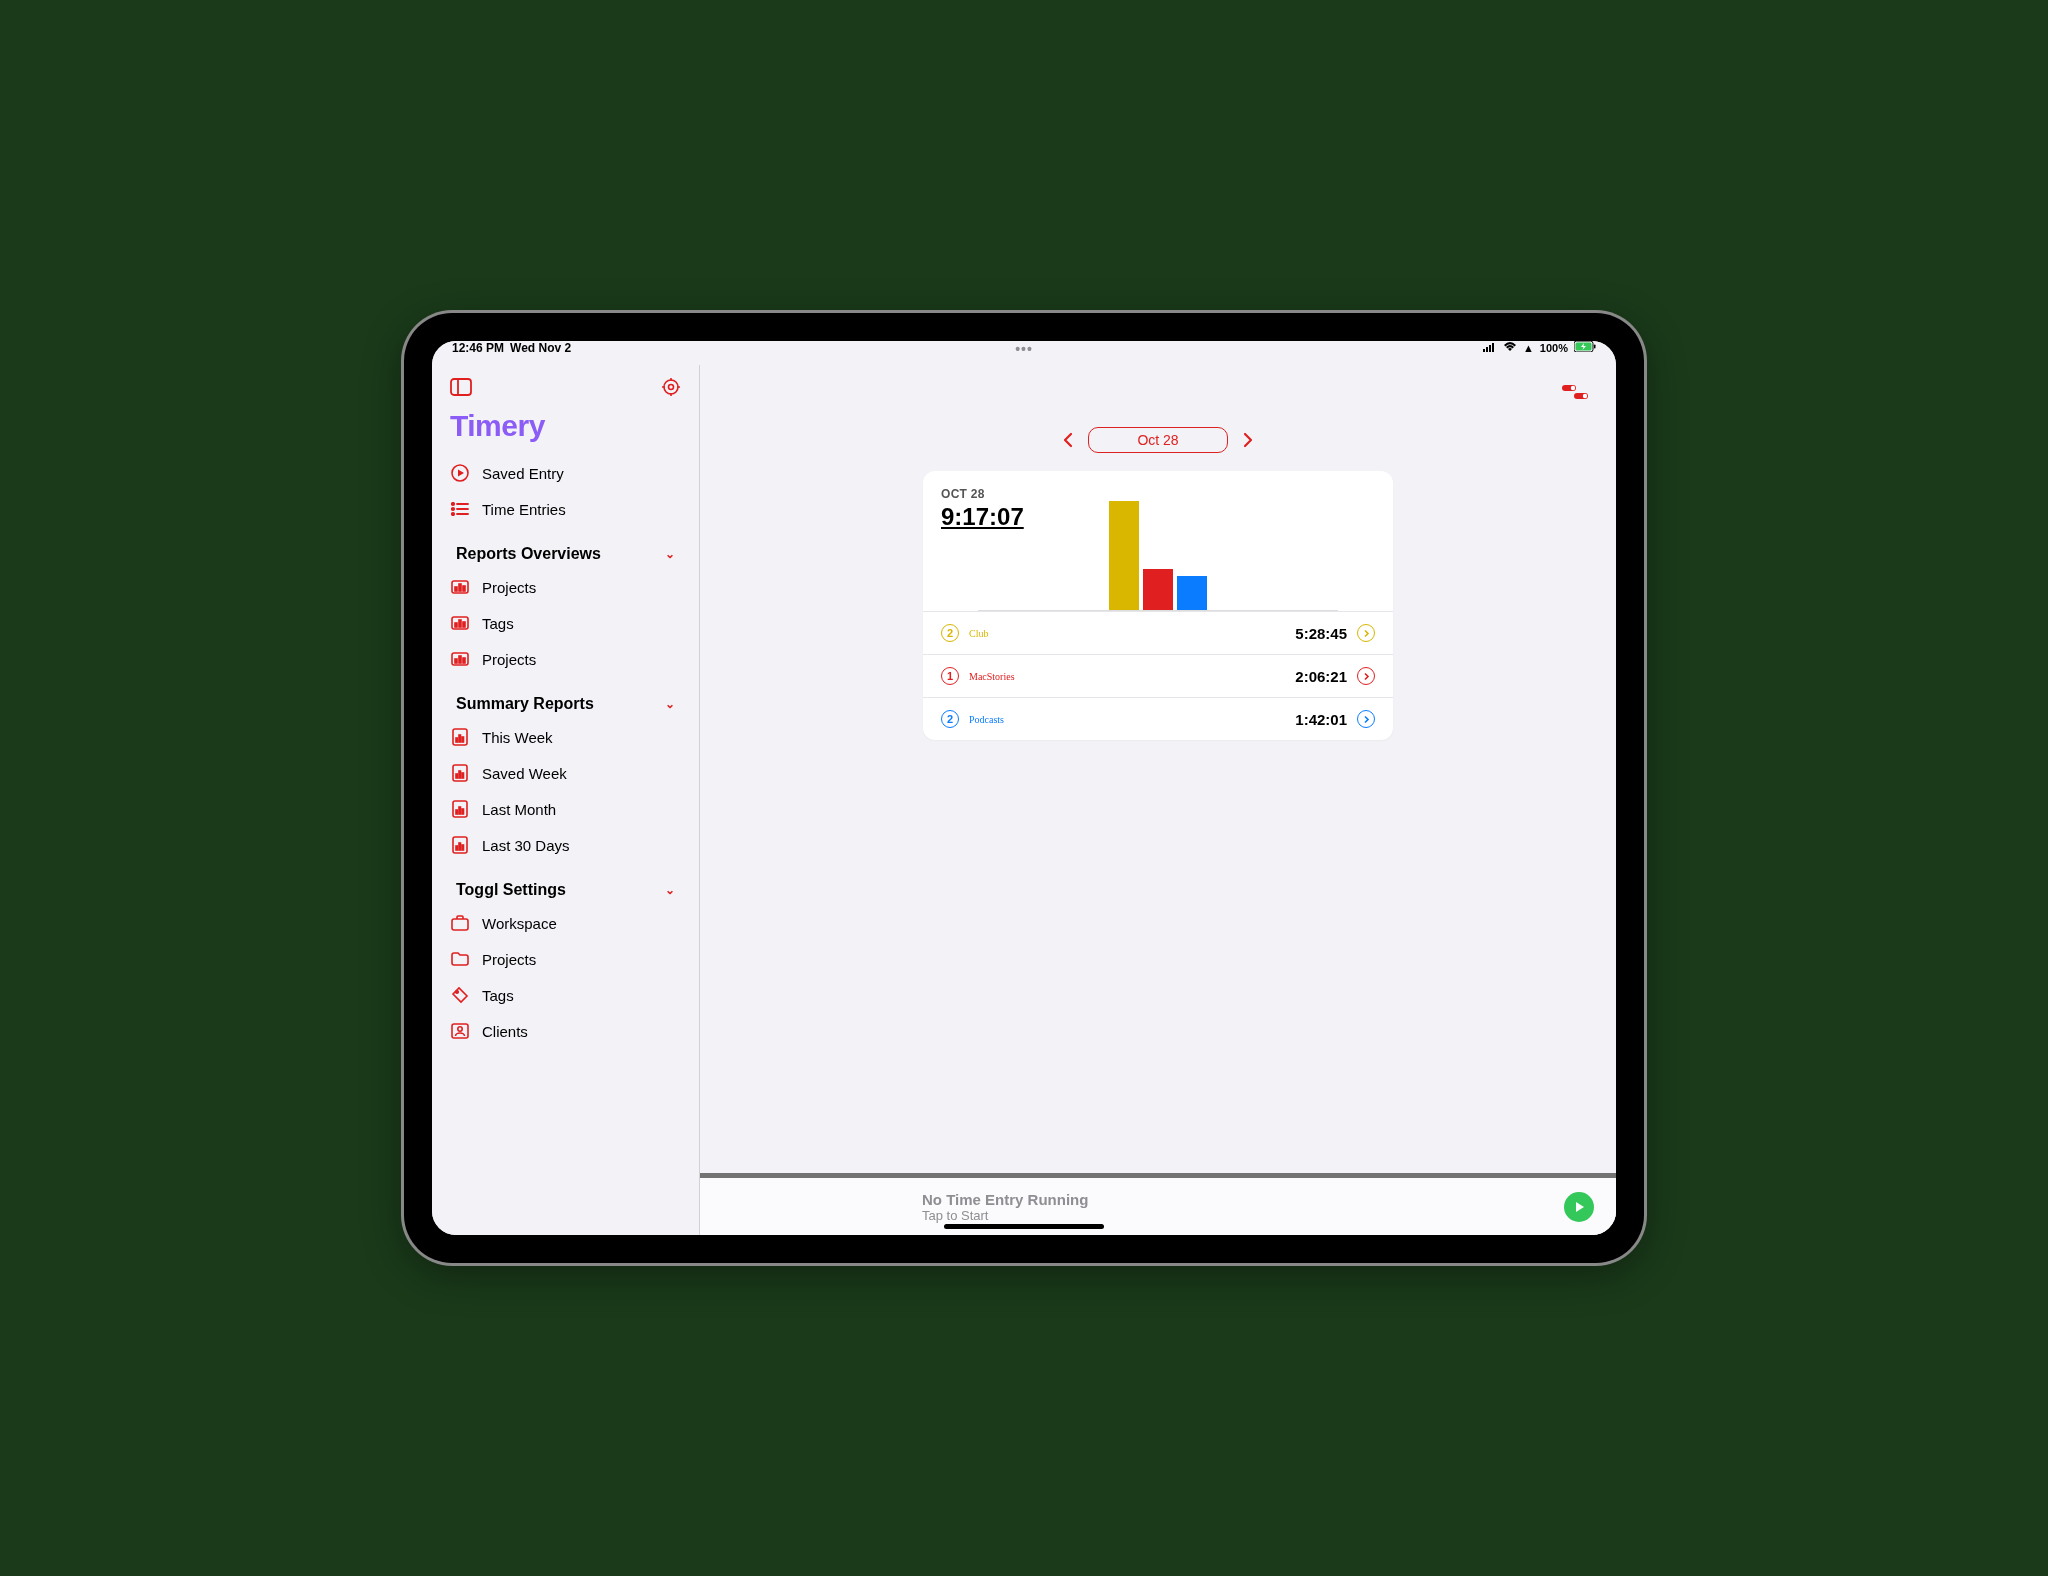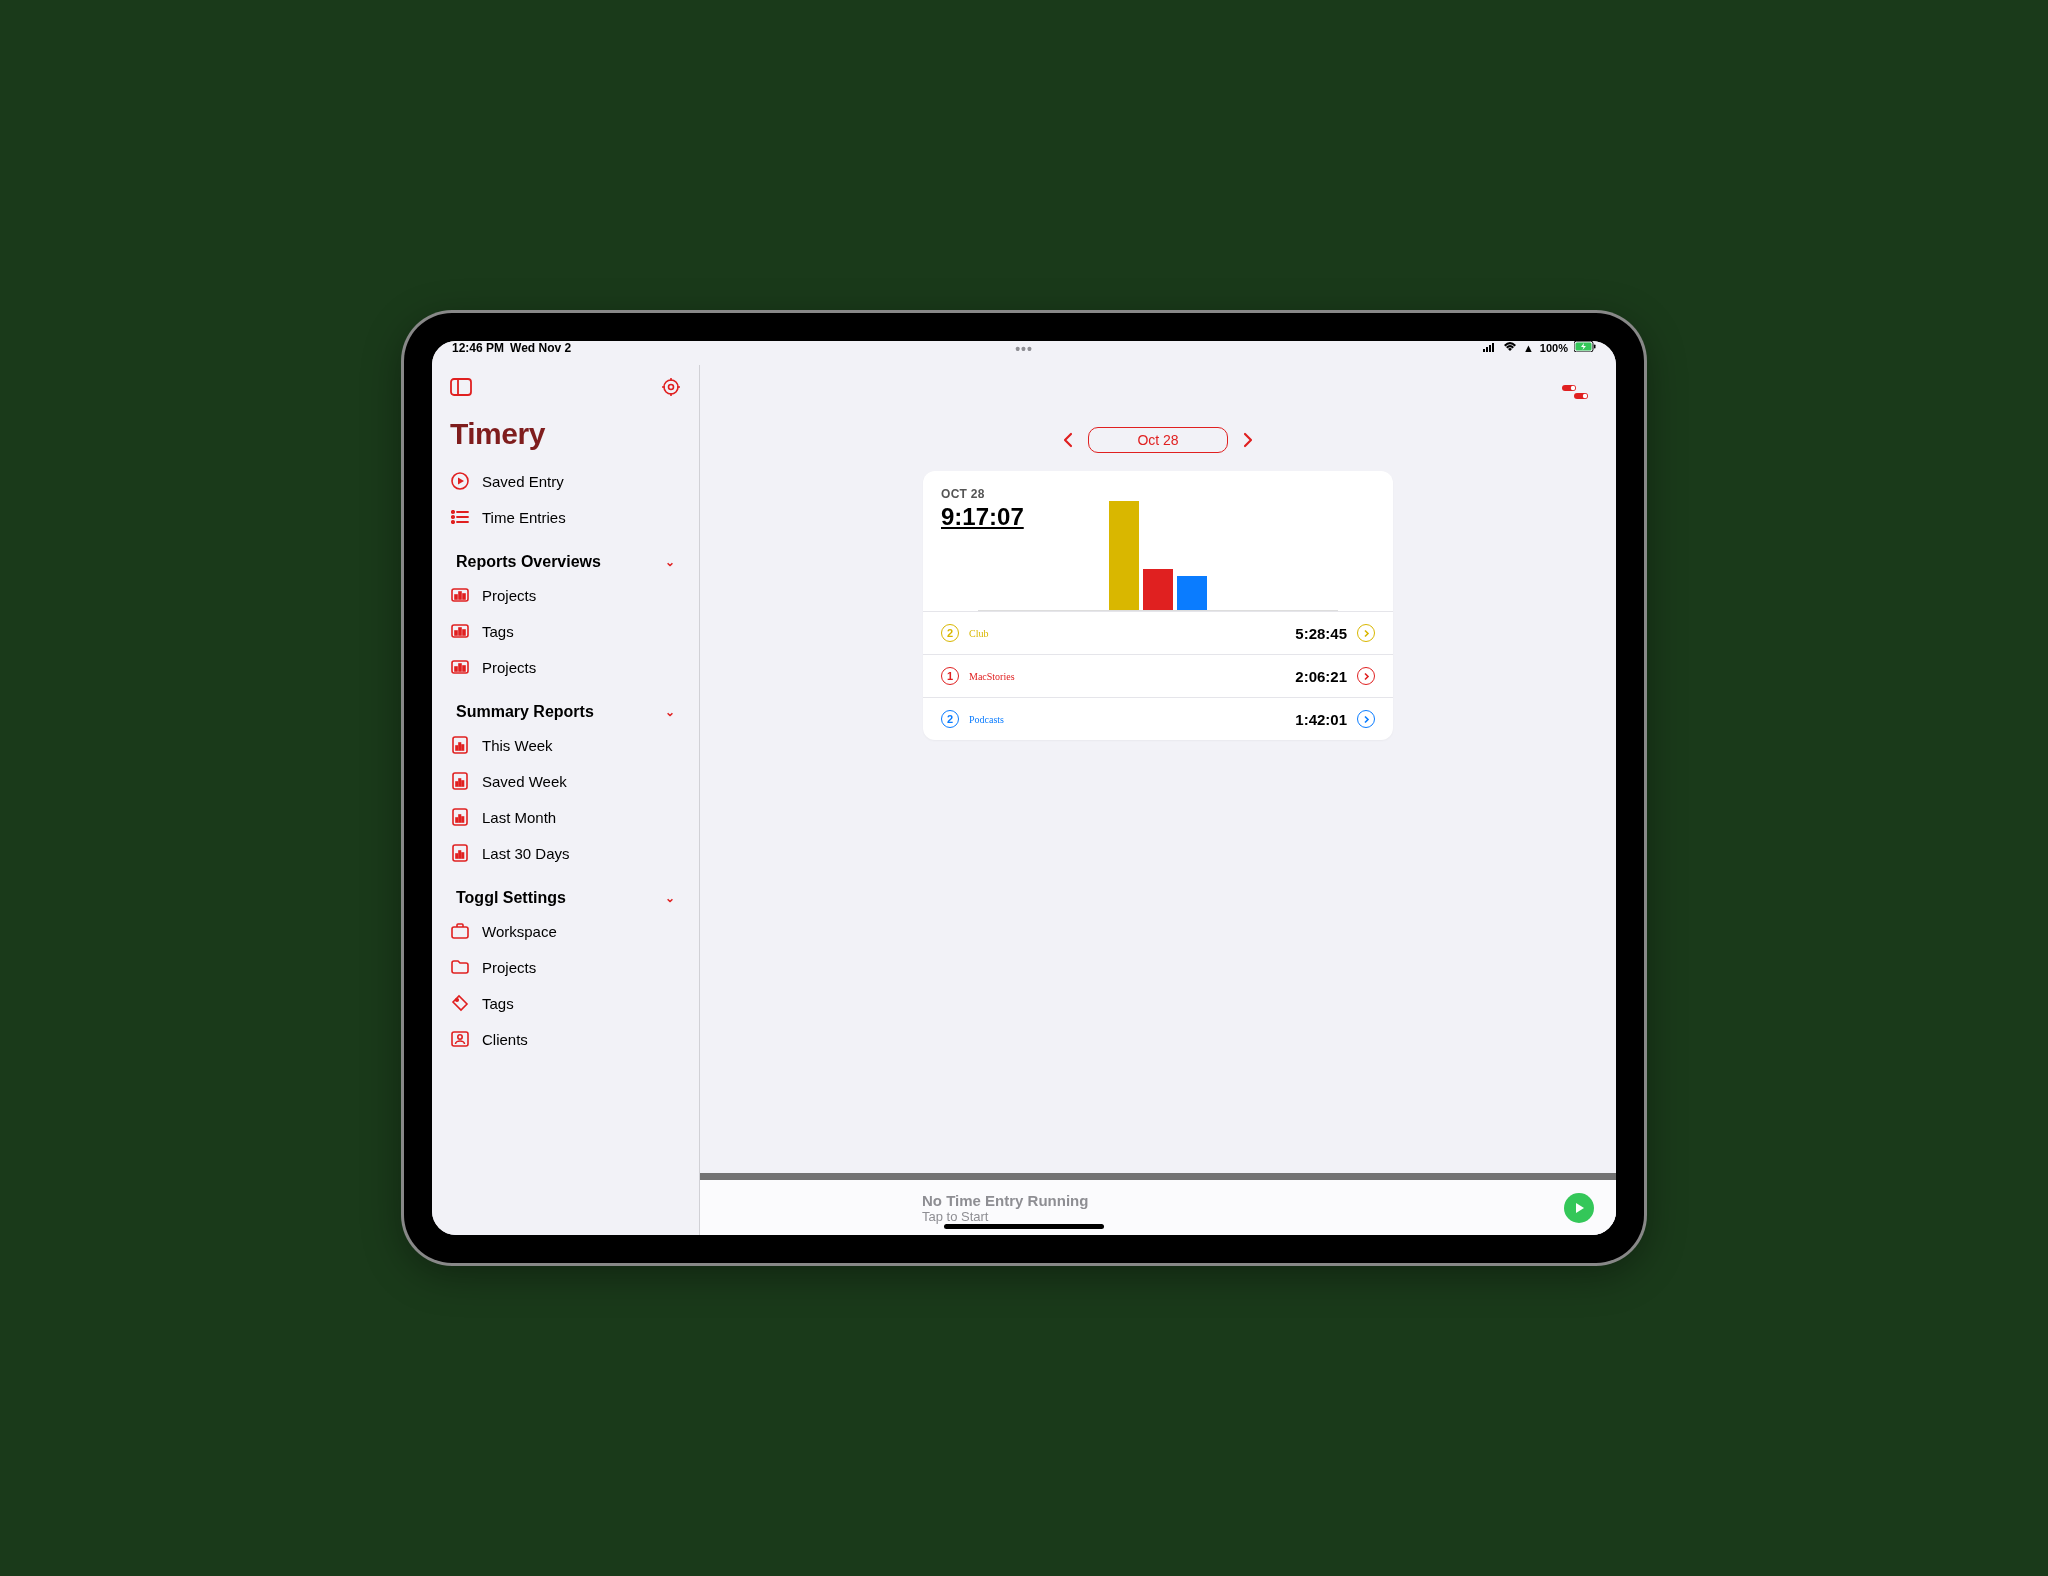--- a/index.html
+++ b/index.html
@@ -66,23 +66,22 @@
   display: flex;
   justify-content: space-between;
   align-items: center;
   padding: 12px 18px 8px;
 }
 .sidebar-header svg { color: #e02020; }
 .app-title {
   font-size: 30px;
   font-weight: 800;
   padding: 0 18px 12px;
-  color: #7f1d1d;
+  color: #8b5cf6;
   letter-spacing: -0.5px;
-  margin-top: 8px;
 }
 .nav-item {
   display: flex;
   align-items: center;
   gap: 12px;
   padding: 8px 18px;
   font-size: 15px;
   color: #000;
   cursor: pointer;
 }
@@ -183,21 +182,21 @@
 .row-time { font-size: 15px; font-weight: 600; color: #000; font-variant-numeric: tabular-nums; }
 .row-arrow {
   width: 18px; height: 18px; border-radius: 50%;
   border: 1.5px solid;
   display: flex; align-items: center; justify-content: center;
   flex-shrink: 0;
 }
 .bottom-bar {
   height: 62px;
   background: #fbfbfd;
-  border-top: 7px solid #737373;
+  border-top: 5px solid #737373;
   display: flex;
   align-items: center;
   padding: 0 22px;
   margin-left: 0;
 }
 .bottom-text { flex: 1; padding-left: 200px; }
 .bottom-title { font-size: 15px; font-weight: 600; color: #8e8e93; }
 .bottom-sub { font-size: 13px; color: #8e8e93; }
 .play-btn {
   width: 30px; height: 30px; border-radius: 50%; background: #34c759;

